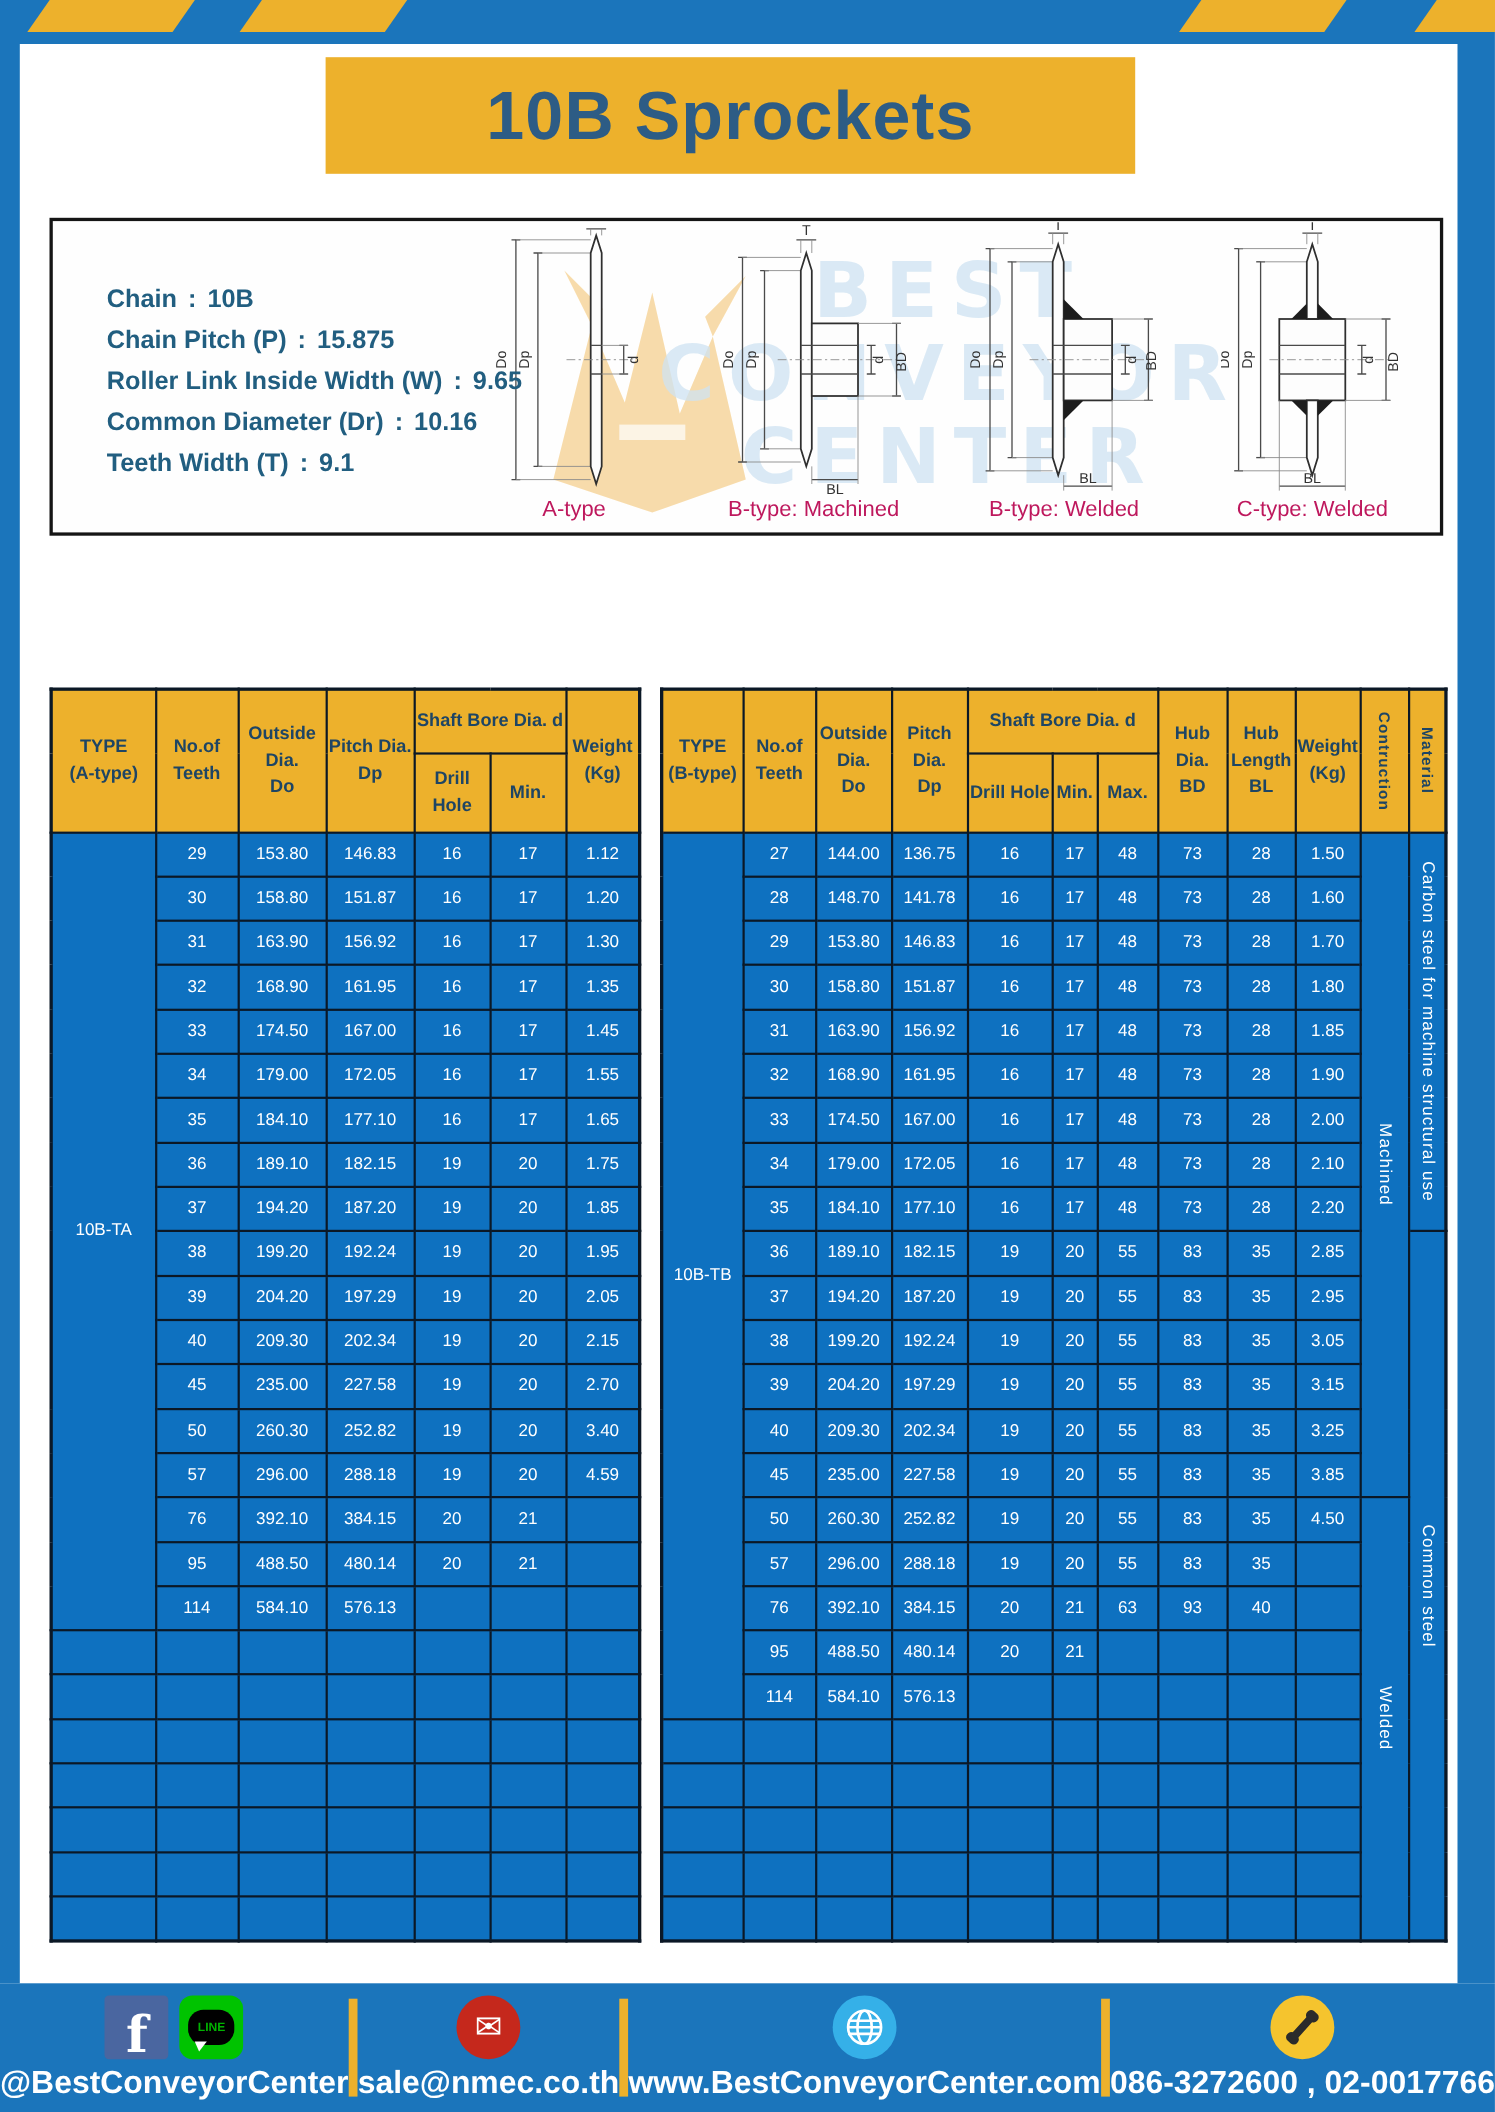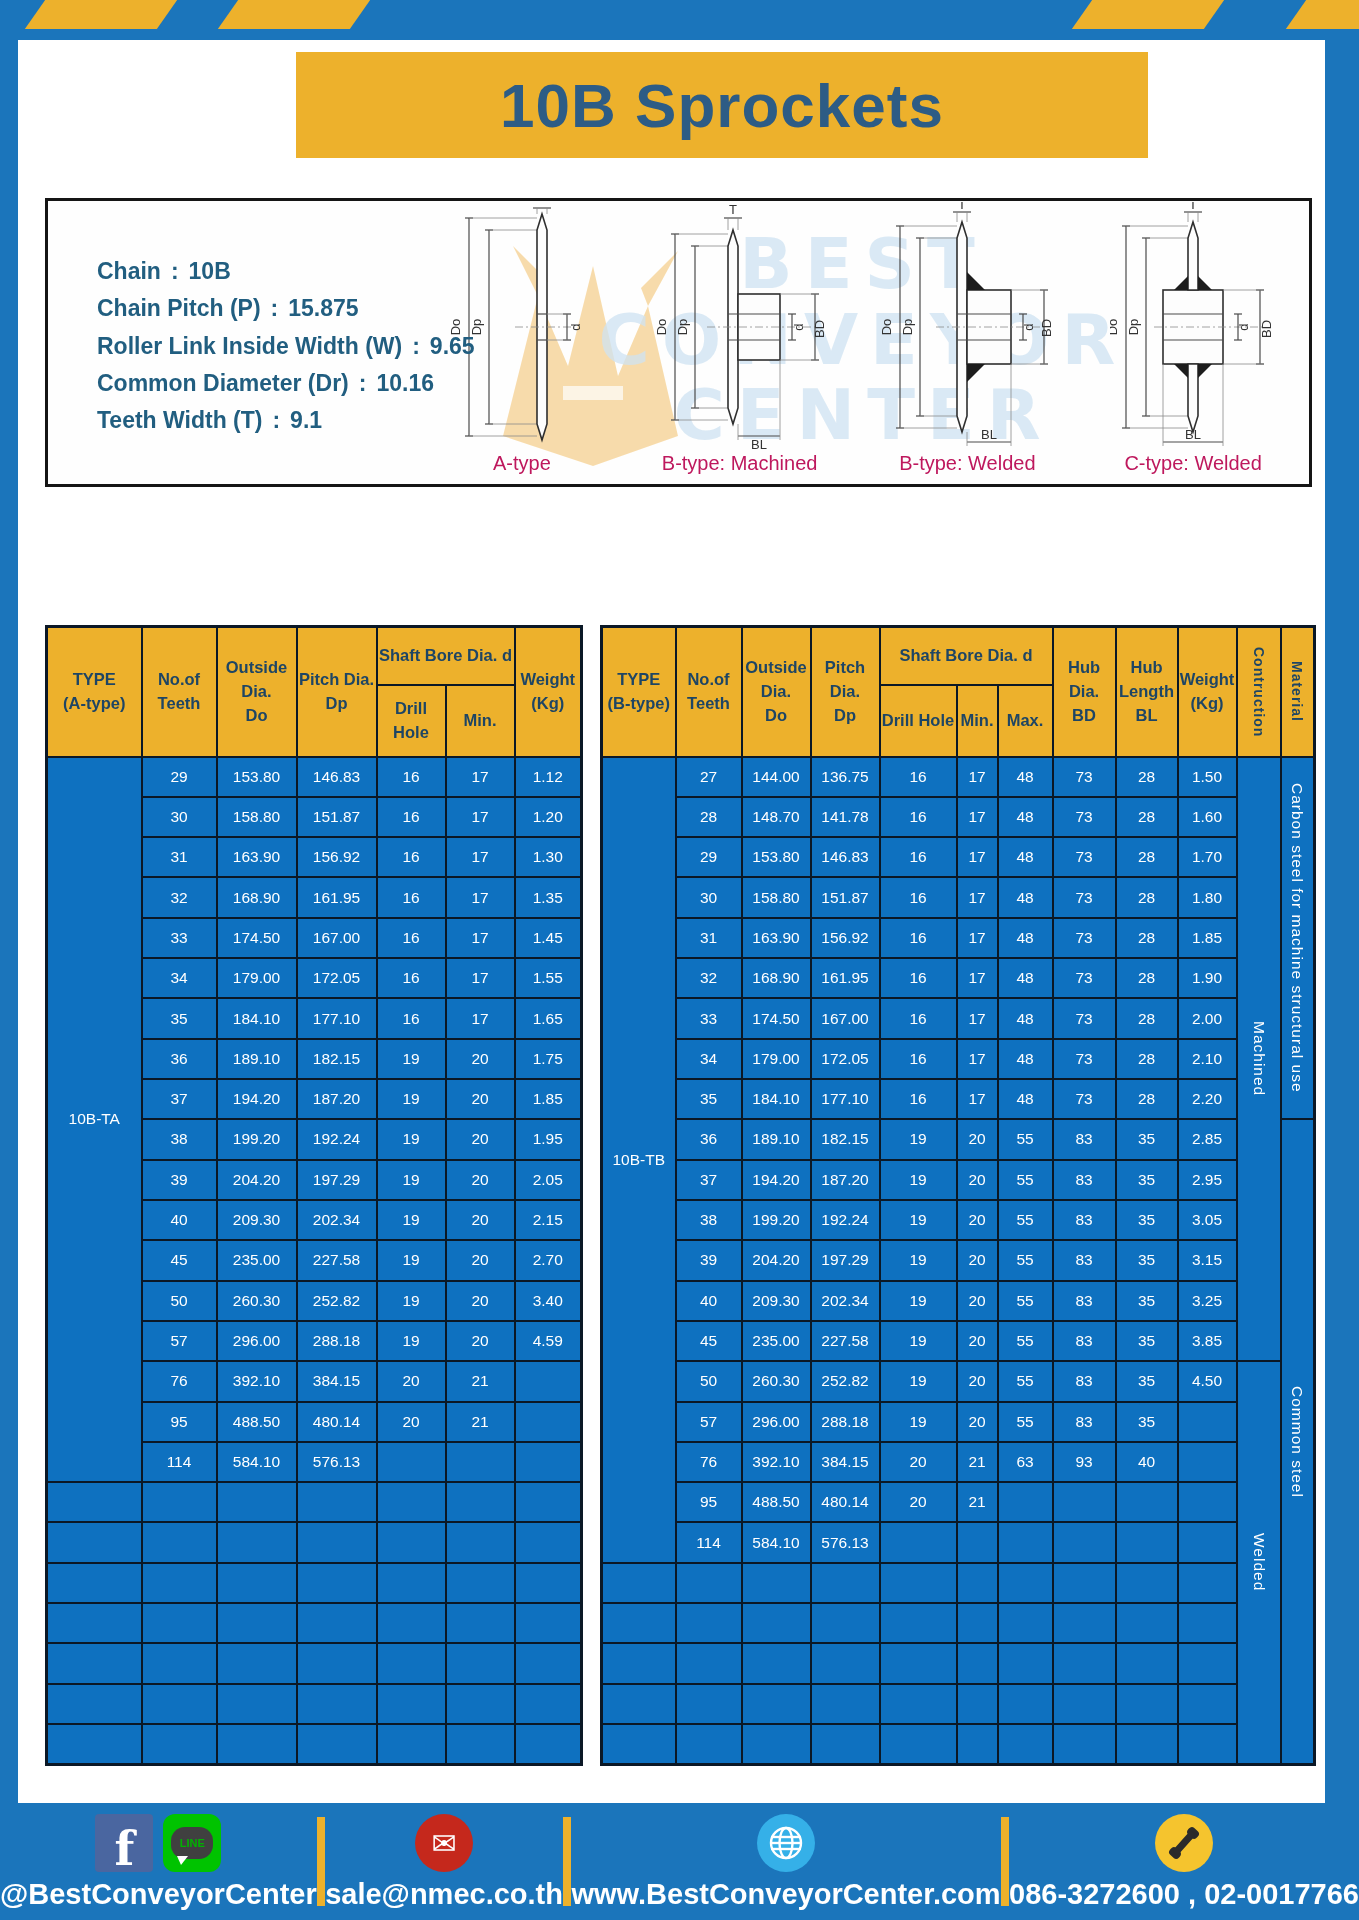--- a/index.html
+++ b/index.html
@@ -6,21 +6,21 @@
   body{
     width:1359px;height:1920px;position:relative;background:#ffffff;
     font-family:"Liberation Sans",sans-serif;overflow:hidden;
   }
   
   .top-band{position:absolute;left:0;top:0;width:1359px;height:40px;background:#1b75bb;overflow:hidden;}
   .stripe{position:absolute;top:0;height:29px;width:132px;background:#edb12c;transform:skewX(-35deg);}
   .frame-left{position:absolute;left:0;top:40px;width:18px;height:1763px;background:#1b75bb;}
   .frame-right{position:absolute;right:0;top:40px;width:34px;height:1763px;background:#1b75bb;}
   
-  .title-box{position:absolute;left:296px;top:52px;width:852px;height:106px;background:#edb12c;
+  .title-box{position:absolute;left:296px;top:52px;width:736px;height:106px;background:#edb12c;
     display:flex;align-items:center;justify-content:center;}
   .title-text{font-size:62px;font-weight:bold;color:#2d5c85;letter-spacing:1px;}
   
   .diagram-box{position:absolute;left:45px;top:198px;width:1267px;height:289px;background:#fefefe;
     border:3px solid #151515;box-sizing:border-box;}
   .specs{position:absolute;left:49px;top:52px;z-index:2;}
   .spec-line{font-size:23px;font-weight:bold;color:#215e80;line-height:1.62;white-space:nowrap;}
   .spec-line .sep{margin:0 10px;}
   .wm-text{position:absolute;left:530px;top:26px;width:570px;z-index:0;text-align:center;
     color:#cfe3f2;font-weight:bold;font-family:"DejaVu Sans",sans-serif;
@@ -57,21 +57,21 @@
   .f-sec{display:flex;flex-direction:column;align-items:center;justify-content:flex-end;
     padding-bottom:9px;}
   .f-icons{display:flex;gap:10px;align-items:center;margin-bottom:6px;}
   .f-label{color:#ffffff;font-weight:bold;font-size:29px;white-space:nowrap;}
   .f-div{width:9px;background:#edb12c;margin:14px 0;}
   .icon-fb{width:58px;height:58px;background:#4a66a0;border-radius:4px;color:#fff;
     font-weight:bold;font-size:46px;display:flex;align-items:flex-end;justify-content:center;
     line-height:.95;font-family:"DejaVu Serif",serif;}
   .icon-line{width:58px;height:58px;background:#00c300;border-radius:12px;
     display:flex;align-items:center;justify-content:center;}
-  .line-bubble{width:42px;height:32px;background:#404040;border-radius:14px;position:relative;
+  .line-bubble{width:42px;height:32px;background:#000000;border-radius:14px;position:relative;
     display:flex;align-items:center;justify-content:center;font-size:11px;font-weight:bold;color:#00b300;}
   .line-bubble:after{content:"";position:absolute;left:6px;bottom:-6px;width:0;height:0;
     border-left:4px solid transparent;border-right:7px solid transparent;border-top:9px solid #fff;}
   .icon-round{width:58px;height:58px;border-radius:50%;display:flex;align-items:center;justify-content:center;}
   .icon-mail{background:#c5281c;color:#fff;font-size:30px;}
   .icon-globe{background:#35b0e8;}
   .icon-phone{background:#f5c42e;}
 </style>
 </head>
 <body>

